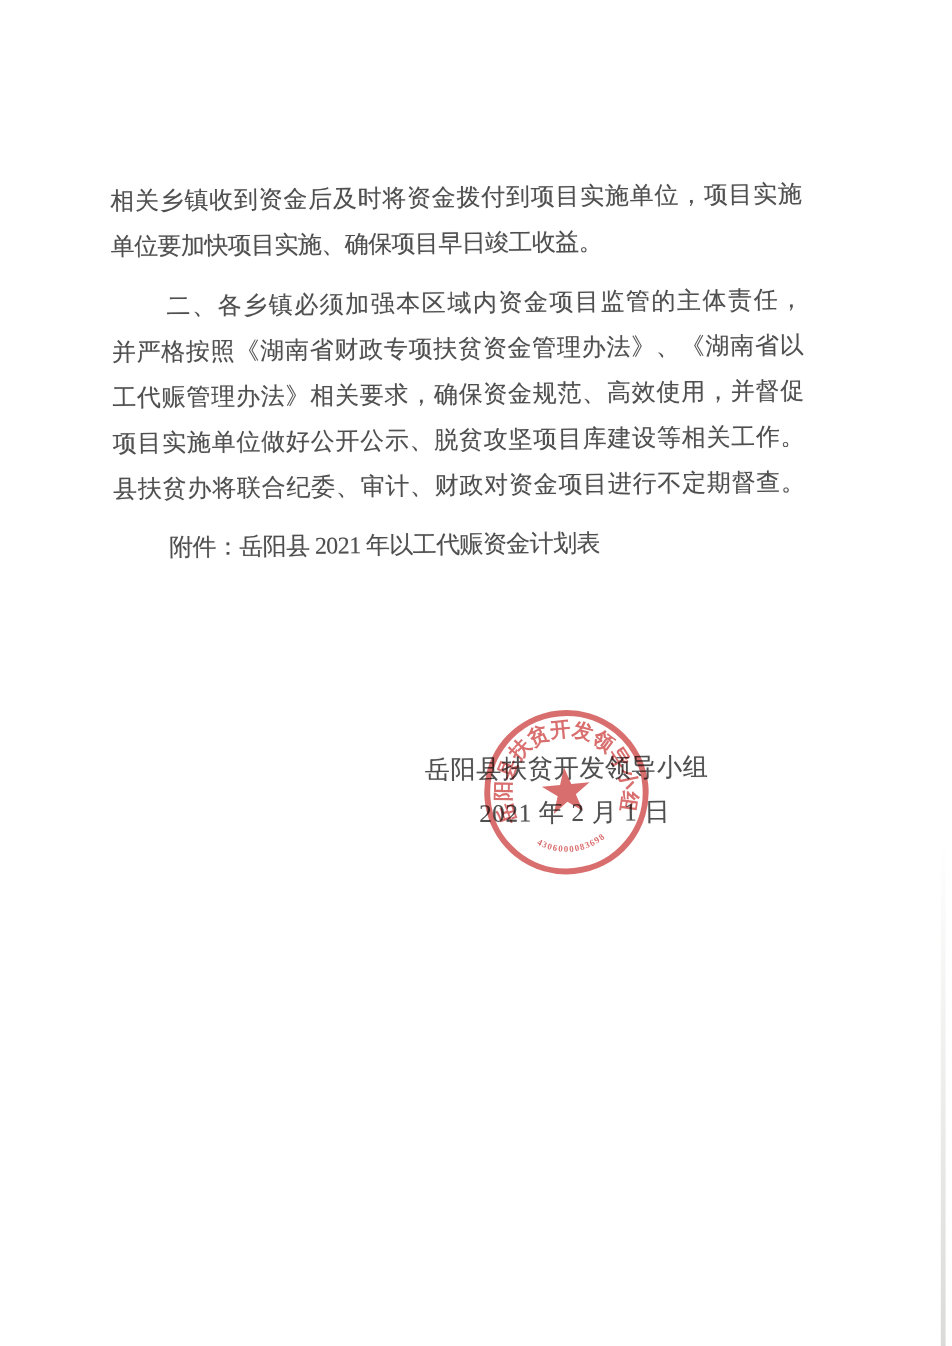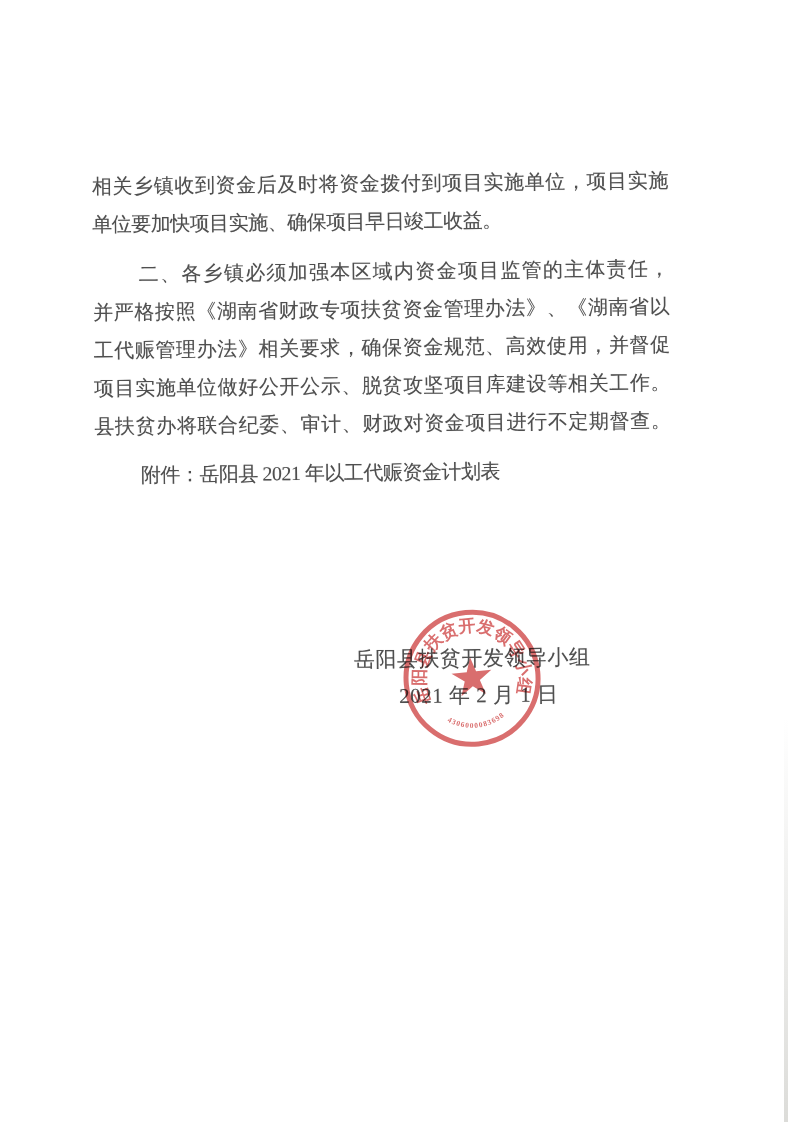--- a/index.html
+++ b/index.html
@@ -6,21 +6,20 @@
   body {
     width: 793px; height: 1122px;
     background: #ffffff;
     overflow: hidden;
     font-family: "Liberation Serif", "DejaVu Serif", serif;
   }
   .page {
     position: relative;
     width: 793px; height: 1010px;
     background: #ffffff;
-    margin-top: 18px;
   }
   
   .scan-tilt {
     position: absolute; inset: 0;
     transform: rotate(-0.6deg);
     transform-origin: 396px 561px;
   }
   .tline {
     position: absolute;
     left: 96px;

